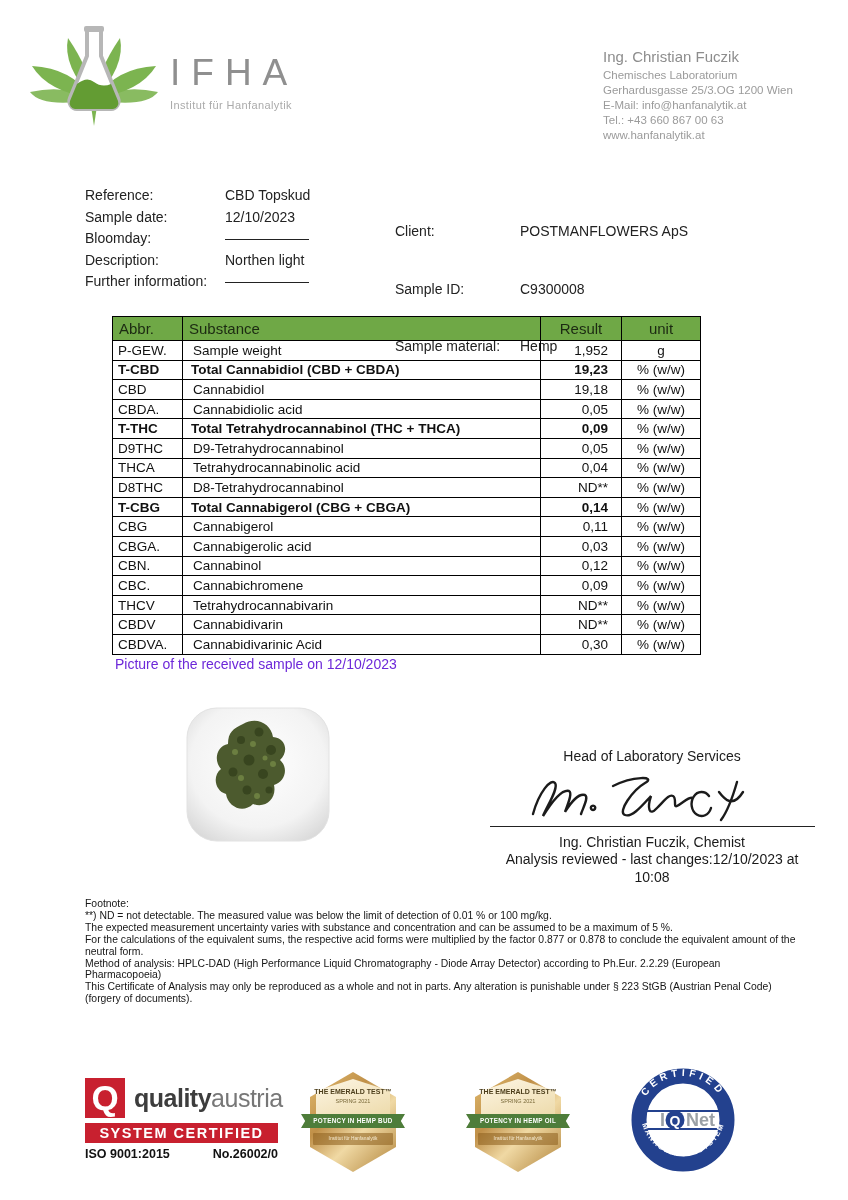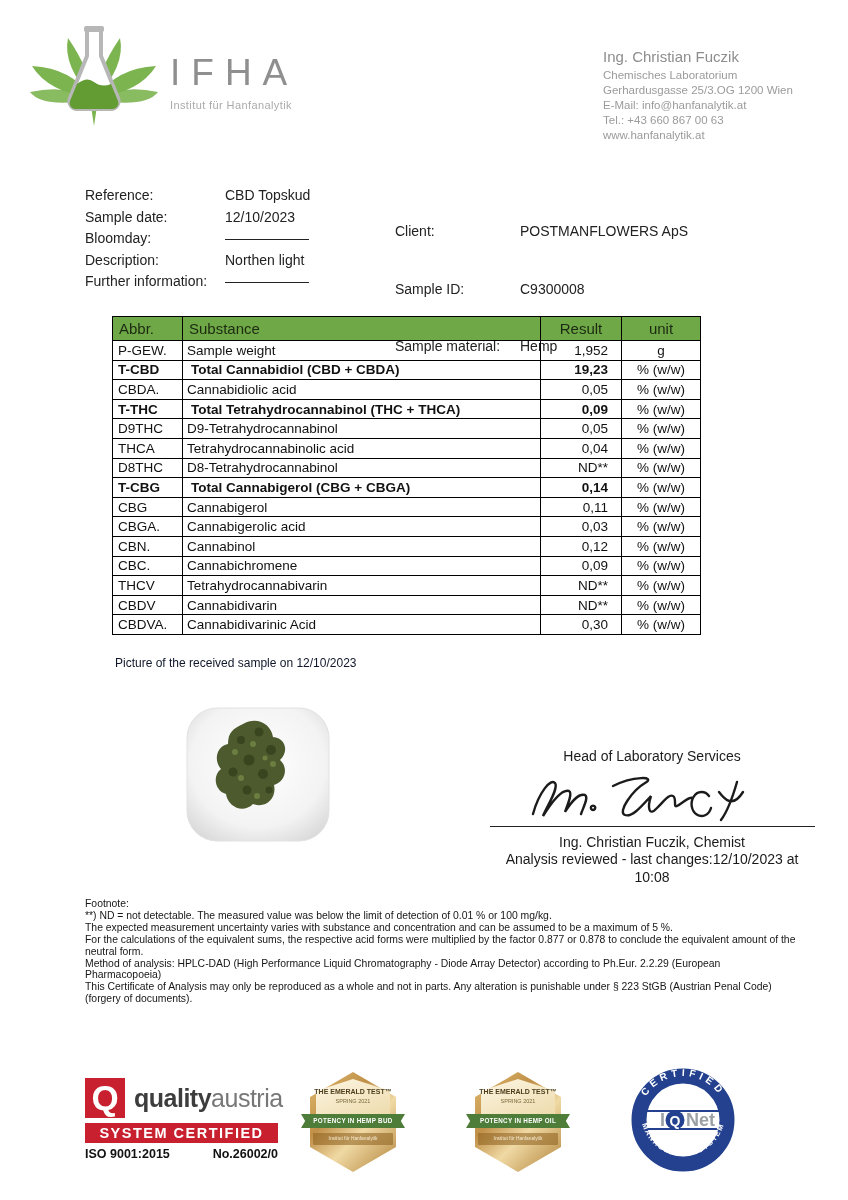--- a/index.html
+++ b/index.html
@@ -28,27 +28,27 @@
 
   
   .results-table { position:absolute; left:112px; top:316px; width:588px;
                    border-collapse:collapse; table-layout:fixed; }
   .results-table th, .results-table td { border:1px solid #000; overflow:hidden; white-space:nowrap; }
   .results-table th { background:#6fa846; color:#1c2a12; font-size:15px; font-weight:400;
                       text-align:left; height:24px; padding:0 0 0 6px; }
   .results-table th.col-res, .results-table th.col-unit { text-align:center; padding:0; }
   .results-table td { height:19.6px; font-size:13.5px; color:#111; }
   td.col-abbr { padding-left:5px; }
-  td.col-sub  { padding-left:4px; }
+  td.col-sub  { padding-left:10px; }
   td.col-res  { text-align:right; padding-right:13px; }
   td.col-unit { text-align:center; }
   tr.bold-row td.col-abbr, tr.bold-row td.col-sub, tr.bold-row td.col-res { font-weight:bold; }
   tr.bold-row td.col-sub { padding-left:8px; }
 
-  .picture-caption { position:absolute; left:115px; top:656px; font-size:12px; color:#0f172a; }
+  .picture-caption { position:absolute; left:115px; top:656px; font-size:14px; color:#6d28d9; }
 
   
   .sample-photo { position:absolute; left:183px; top:702px; }
 
   
   .signature-block { position:absolute; left:457px; top:748px; width:390px; text-align:center; }
   .sig-role { font-size:14px; color:#1c1c1c; }
   .sig-svg { display:block; margin:6px auto 0; }
   .sig-line { border:none; border-top:1.5px solid #222; width:325px; margin:0 auto; }
   .sig-name { font-size:14px; margin-top:7px; }
@@ -167,20 +167,26 @@
         <tr class="">
           <td class="col-abbr">P-GEW.</td>
           <td class="col-sub">Sample weight</td>
           <td class="col-res">1,952</td>
           <td class="col-unit">g</td>
         </tr>
         <tr class="bold-row">
           <td class="col-abbr">T-CBD</td>
           <td class="col-sub">Total Cannabidiol (CBD + CBDA)</td>
           <td class="col-res">19,23</td>
+          <td class="col-unit">% (w/w)</td>
+        </tr>
+        <tr class="">
+          <td class="col-abbr">CBD</td>
+          <td class="col-sub">Cannabidiol</td>
+          <td class="col-res">19,18</td>
           <td class="col-unit">% (w/w)</td>
         </tr>
         <tr class="">
           <td class="col-abbr">CBDA.</td>
           <td class="col-sub">Cannabidiolic acid</td>
           <td class="col-res">0,05</td>
           <td class="col-unit">% (w/w)</td>
         </tr>
         <tr class="bold-row">
           <td class="col-abbr">T-THC</td>

